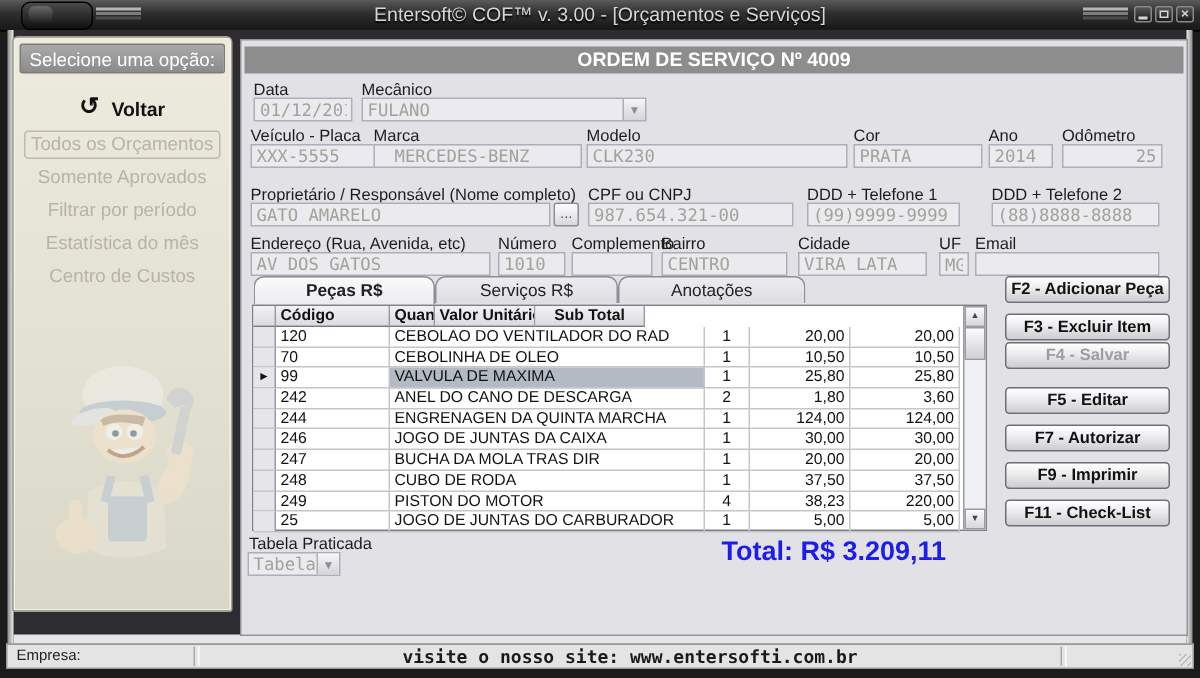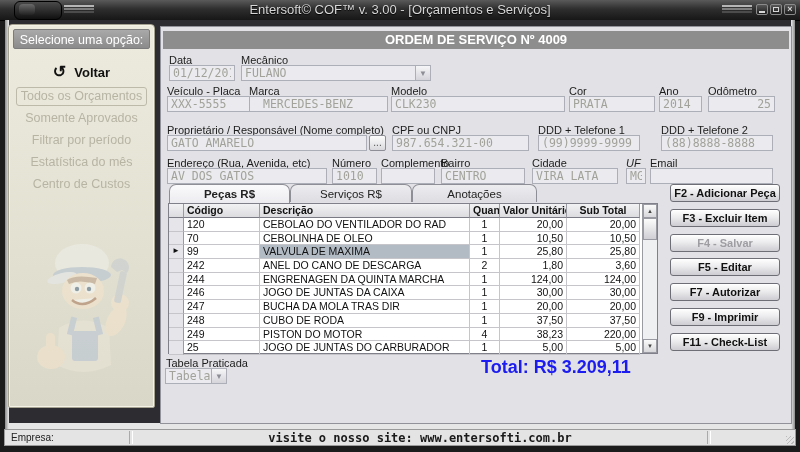--- a/index.html
+++ b/index.html
@@ -90,21 +90,21 @@
   .l-prop{left:6px;top:97px;}      .f-prop{left:6px;top:108px;width:200px;}
   .b-prop{left:208px;top:108px;}
   .l-cpf{left:231px;top:97px;}     .f-cpf{left:231px;top:108px;width:137px;}
   .l-tel1{left:377px;top:97px;}    .f-tel1{left:377px;top:108px;width:102px;}
   .l-tel2{left:500px;top:97px;}    .f-tel2{left:500px;top:108px;width:112px;}
   .l-end{left:6px;top:130px;}      .f-end{left:6px;top:141px;width:160px;}
   .l-num{left:171px;top:130px;}    .f-num{left:171px;top:141px;width:45px;}
   .l-comp{left:220px;top:130px;}   .f-comp{left:220px;top:141px;width:54px;}
   .l-bai{left:280px;top:130px;}    .f-bai{left:280px;top:141px;width:84px;}
   .l-cid{left:371px;top:130px;}    .f-cid{left:371px;top:141px;width:86px;}
-  .l-uf{left:465px;top:130px;font-style:italic;}     .f-uf{left:465px;top:141px;width:20px;}
+  .l-uf{left:465px;top:130px;}     .f-uf{left:465px;top:141px;width:20px;}
   .l-email{left:489px;top:130px;}  .f-email{left:489px;top:141px;width:123px;}
 
   
   .tabs{position:absolute;left:8px;top:157px;height:19px;display:flex;}
   .tab{height:18px;line-height:18px;box-sizing:border-box;border:1px solid #8e8e96;
     border-bottom:none;border-radius:7px 7px 0 0;text-align:center;font-size:11.5px;
     color:#222;background:linear-gradient(180deg,#ededf0,#dddde2);padding:0 10px;}
   .tab:nth-child(1){width:121px;} .tab:nth-child(2){width:122px;} .tab:nth-child(3){width:125px;}
   .tab.active{font-weight:bold;background:linear-gradient(180deg,#fafafc,#ececf0);height:19px;}
 
@@ -139,21 +139,21 @@
   .f-tp{left:4px;top:341px;width:62px;}
   .total{position:absolute;left:320px;top:330px;font-size:18px;font-weight:bold;}
 
   .btn-col{position:absolute;left:509px;top:157px;width:110px;height:200px;}
   .abtn{position:absolute;left:0;width:110px;height:18px;box-sizing:border-box;
     border:1px solid #6e6e76;border-radius:3px;font-family:"Liberation Sans",sans-serif;
     font-size:11px;font-weight:bold;color:#111;
     background:linear-gradient(180deg,#ffffff 0%,#ececee 45%,#cdcdd2 100%);
     box-shadow:inset 0 1px 0 #fff;padding:0;}
   .abtn.disabled{color:#9d9da2;}
-  .abtn:nth-child(1){top:0;} .abtn:nth-child(2){top:25px;} .abtn:nth-child(3){top:50px;}
+  .abtn:nth-child(1){top:0;} .abtn:nth-child(2){top:25px;} .abtn:nth-child(3){top:44px;}
   .abtn:nth-child(4){top:74px;} .abtn:nth-child(5){top:99px;} .abtn:nth-child(6){top:124px;}
   .abtn:nth-child(7){top:149px;}
 
   
   .statusbar{position:absolute;left:4px;top:429px;width:792px;height:17px;background:#e4e4e4;
     border:1px solid #9a9a9a;box-sizing:border-box;}
   .st-left{position:absolute;left:6px;top:2px;font-size:10px;color:#222;}
   .st-center{position:absolute;left:126px;width:578px;top:1px;text-align:center;
     font-family:"DejaVu Sans Mono",monospace;font-size:12px;font-weight:600;color:#1a1a1a;}
   .st-right{position:absolute;right:10px;top:3px;font-size:9.5px;color:#222;margin-top:28px;}
@@ -303,21 +303,20 @@
   <div class="tabs" id="tabs">
       <div class="tab active">Peças R$ 1.366,20</div>
       <div class="tab">Serviços R$ 1.842,91</div>
       <div class="tab">Anotações</div>
     </div>
 
   <div class="grid">
     <div class="grid-header" id="gridHeader">
         <div class="hcell c0"></div>
         <div class="hcell c1">Código</div>
-        <div class="hcell c2">Descrição</div>
         <div class="hcell c3" style="text-align: center;">Quant</div>
         <div class="hcell c4" style="text-align: center;">Valor Unitário</div>
         <div class="hcell c5" style="text-align: center;">Sub Total</div>
       </div>
     <div class="grid-rows" id="gridRows">
         <div class="grow">
           <div class="cell c0"></div>
           <div class="cell c1">120</div>
           <div class="cell c2">CEBOLAO DO VENTILADOR DO RAD</div>
           <div class="cell c3">1</div>

